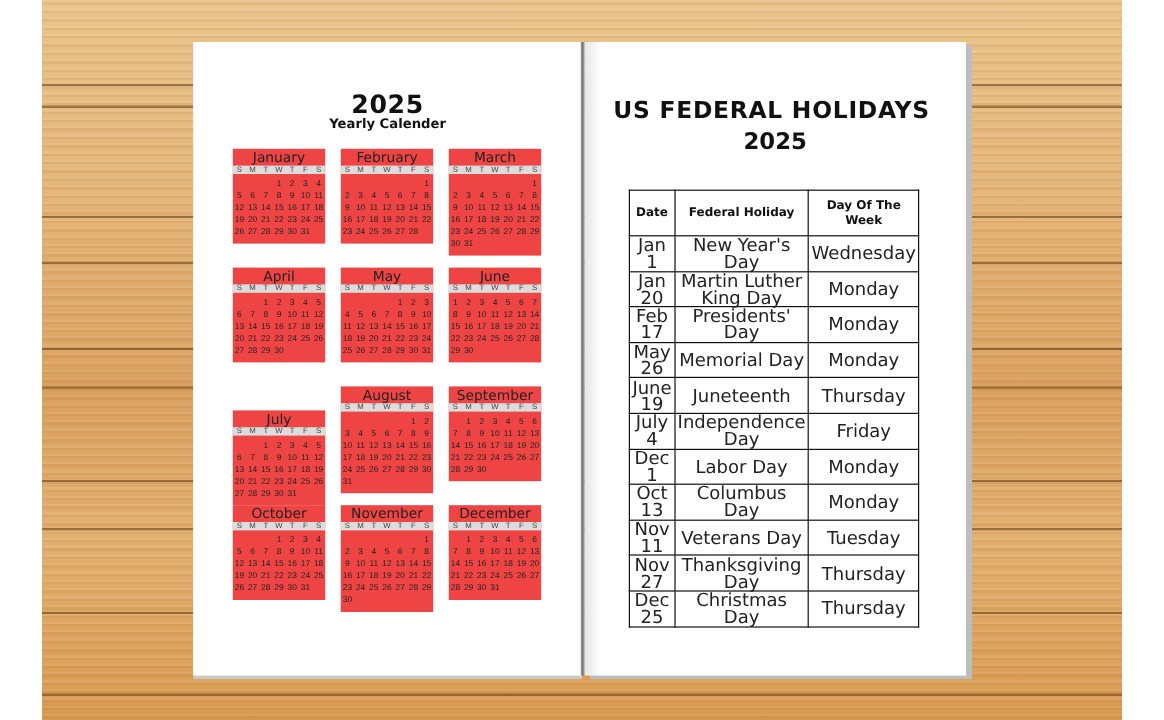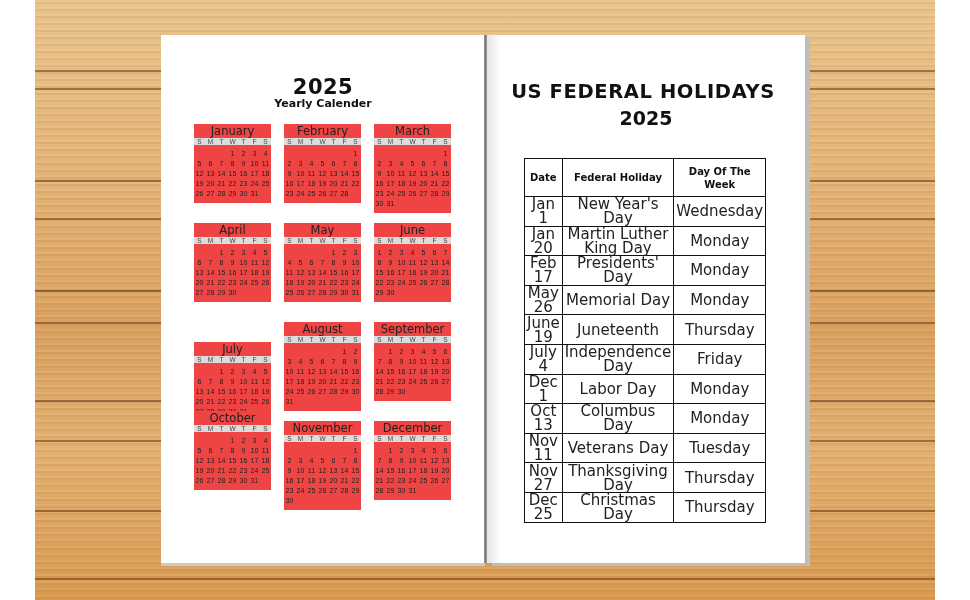--- a/index.html
+++ b/index.html
@@ -518,21 +518,21 @@
         <span>23</span>
         <span>24</span>
         <span>25</span>
         <span>26</span>
         <span>27</span>
         <span>28</span>
         <span>29</span>
         <span>30</span>
       </div>
     </div>
-    <div class="month" style="left: 194px; top: 411px;">
+    <div class="month" style="left: 194px; top: 421px;">
       <div class="month-name">October</div>
       <div class="dow">
         <span>S</span>
         <span>M</span>
         <span>T</span>
         <span>W</span>
         <span>T</span>
         <span>F</span>
         <span>S</span>
       </div>

